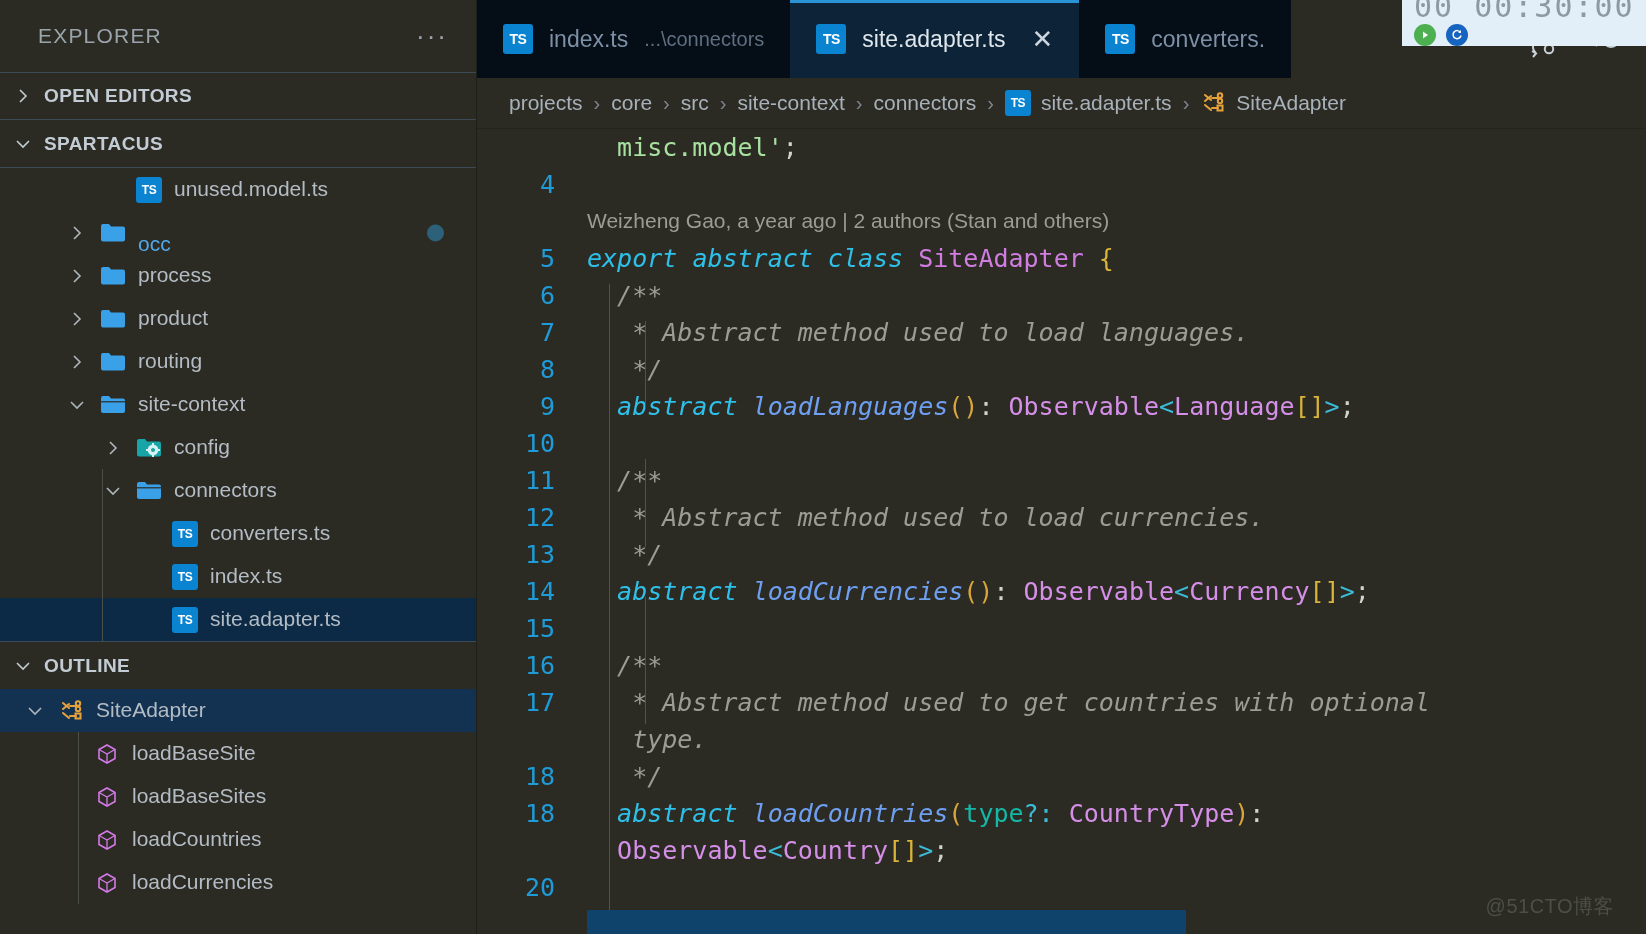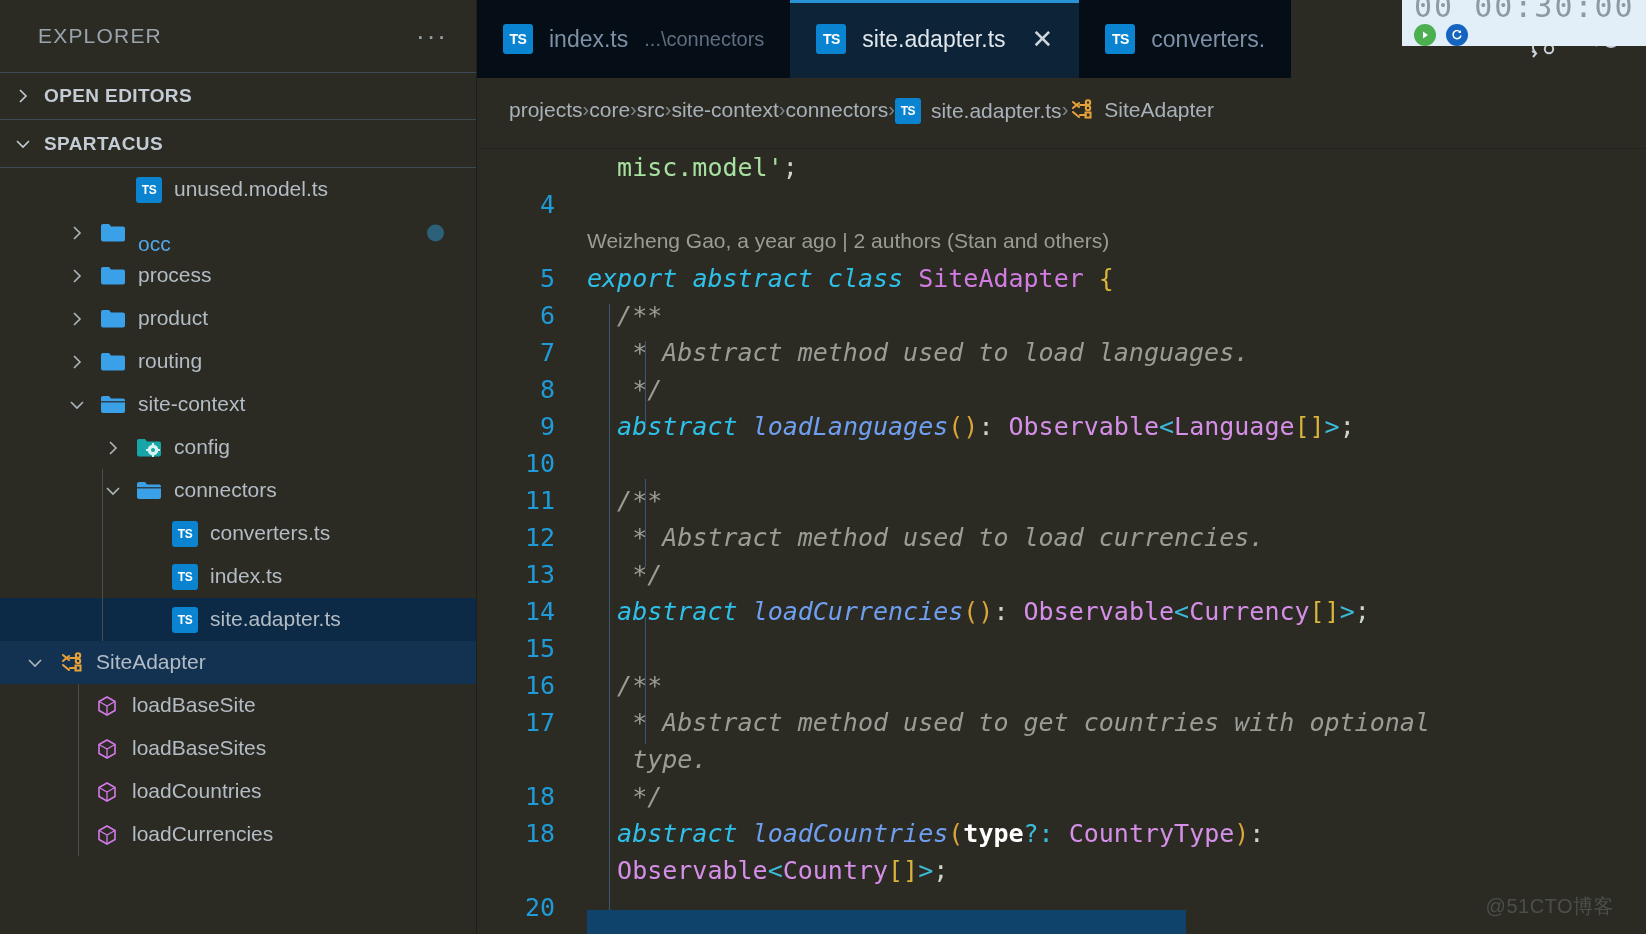--- a/index.html
+++ b/index.html
@@ -59,24 +59,23 @@
     background:#050d17;color:#7d90a6;font-size:23px;position:relative;min-width:0;
   }
   .tab.active{background:#0d2438;color:#dfe6ec;}
   .tab.active::before{content:"";position:absolute;left:0;right:0;top:0;height:3px;background:#2a93d5;}
   .tab .sub{color:#5f6f80;font-size:20px;}
   .tab .close{font-size:26px;color:#cdd6de;margin-left:10px;line-height:1;}
   .tabactions{margin-left:auto;display:flex;align-items:center;gap:26px;padding:0 22px;}
   .tabactions .ico{color:#c8d0d8;display:flex;align-items:center;justify-content:center;}
 
   .breadcrumb{
-    height:50px;display:flex;align-items:flex-start;
+    height:50px;display:flex;align-items:center;gap:11px;
     padding-left:32px;color:#a8b1ba;font-size:21px;white-space:nowrap;flex:0 0 50px;
     border-bottom:1px solid #23251f;
-    margin-top:20px;
   }
   .breadcrumb .sep{color:#7f8890;font-size:20px;}
   .bc-sym{display:flex;align-items:center;gap:10px;}
 
   .code{
     flex:1;position:relative;overflow:hidden;background:#2b2b24;
     font-family:"DejaVu Sans Mono","Liberation Mono",monospace;
   }
   .cline{display:flex;align-items:flex-start;min-height:37px;position:relative;}
   .gutter{
@@ -99,21 +98,21 @@
   .k-kw{color:#2ec0e8;font-style:italic;}
   .k-fn{color:#6f9ff0;font-style:italic;}
   .k-cls{color:#d07ce0;}
   .k-cls2{color:#d68fe8;}
   .k-par{color:#d9a43a;}
   .k-brk{color:#d9b43a;}
   .k-ang{color:#3bbcd8;}
   .k-com{color:#9b9d94;font-style:italic;}
   .k-str{color:#a8e0a0;}
   .k-pun{color:#cfd6c8;}
-  .k-prm{color:#ffffff;font-weight:bold;}
+  .k-prm{color:#14b8a6;}
   .k-op{color:#3bbcd8;}
 
   .sel-line{position:absolute;left:110px;right:0;height:30px;background:#10436b;}
 
   
   .timer{
     position:absolute;top:0;right:0;width:244px;height:46px;background:#e2eef8;
     box-sizing:border-box;overflow:hidden;
   }
   .timer .digits{
@@ -304,20 +303,28 @@
           <span class="indent" style="width: 128px;"></span>
           <span class="arrow"></span>
           <span class="ficon">
             <span style="display:inline-flex;align-items:center;justify-content:center;width:26px;height:26px;background:#0a84d1;border-radius:3px;color:#fff;font-size:12px;font-weight:bold;font-family:'Liberation Sans',sans-serif;letter-spacing:-0.5px;">TS</span>
           </span>
           <span class="lbl">site.adapter.ts</span>
         </div>
         <div class="guide" style="left: 102px; top: 301px; height: 172px;"></div>
       </div>
 
+    <div class="sec-header outline" style="margin-top:0;">
+      <span class="chev">
+        <svg width="18" height="18" viewBox="0 0 18 18">
+            <path d="M3 6 L9 12 L15 6" fill="none" stroke="#c3ccd4" stroke-width="1.6"></path>
+          </svg>
+      </span>
+      <span>OUTLINE</span>
+    </div>
 
     <div class="tree" id="outline">
         <div class="row sel-outline">
           <span class="indent" style="width: 14px;"></span>
           <span class="arrow">
             <svg width="20" height="20" viewBox="0 0 20 20">
               <path d="M4 7 L10 13 L16 7" fill="none" stroke="#aeb6bd" stroke-width="1.6"></path>
             </svg>
           </span>
           <span class="ficon">

